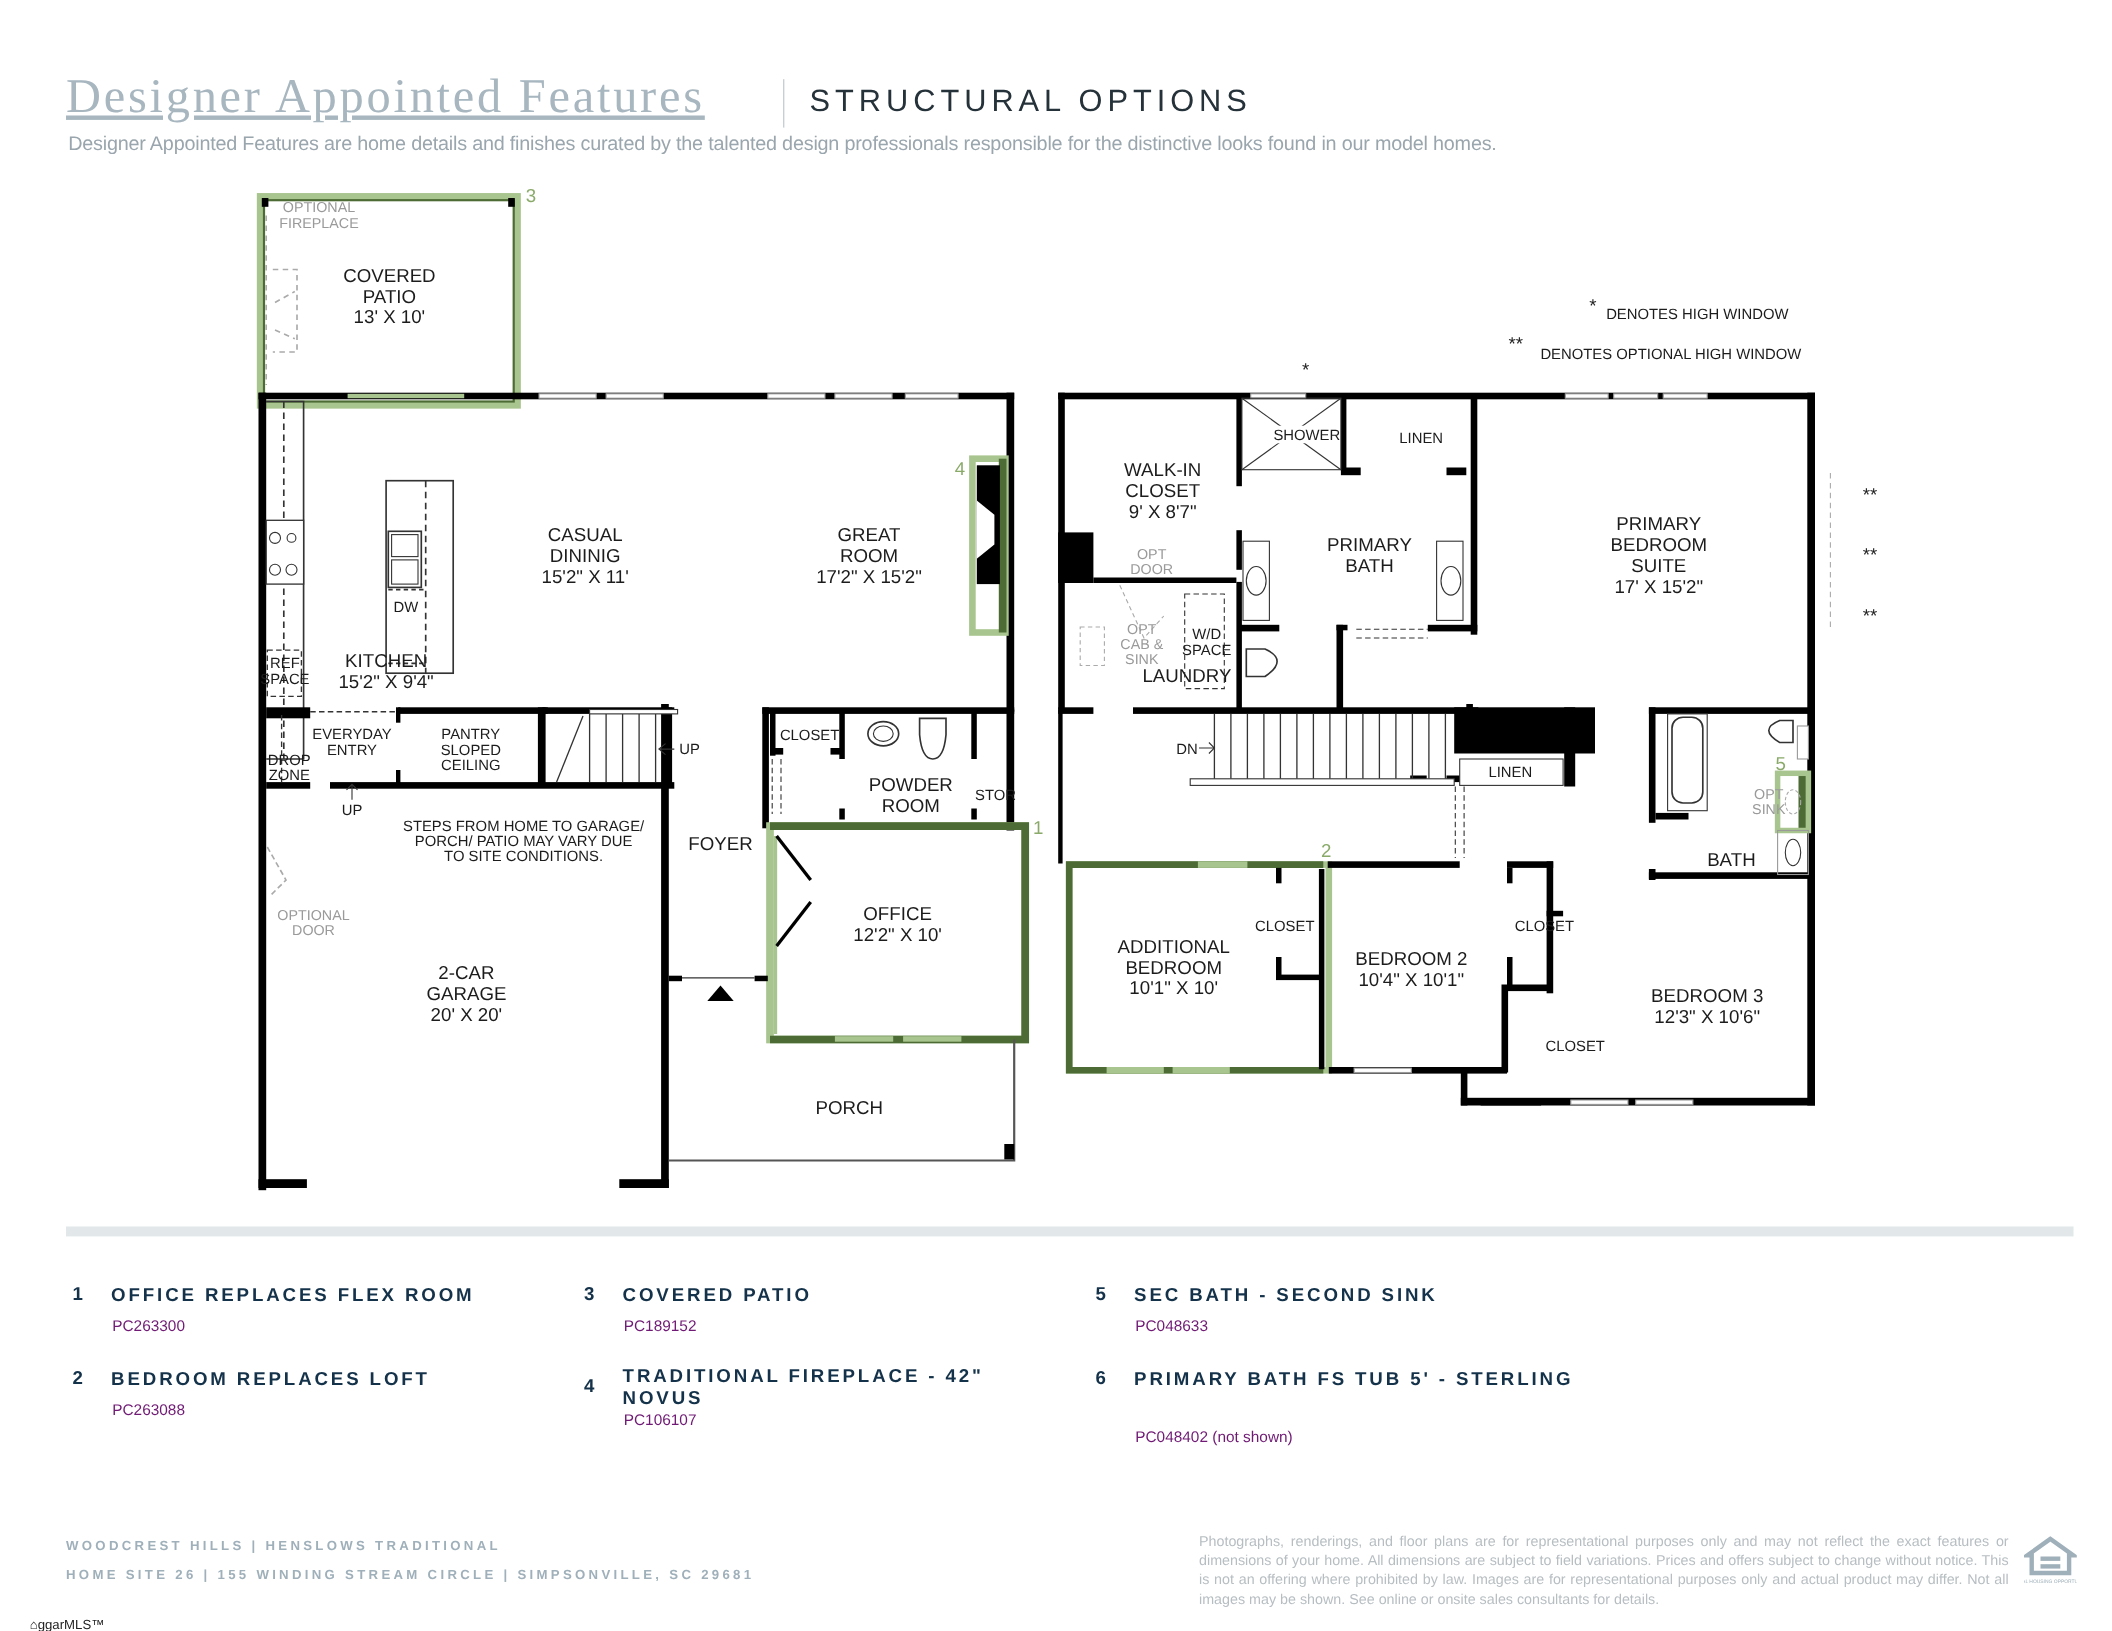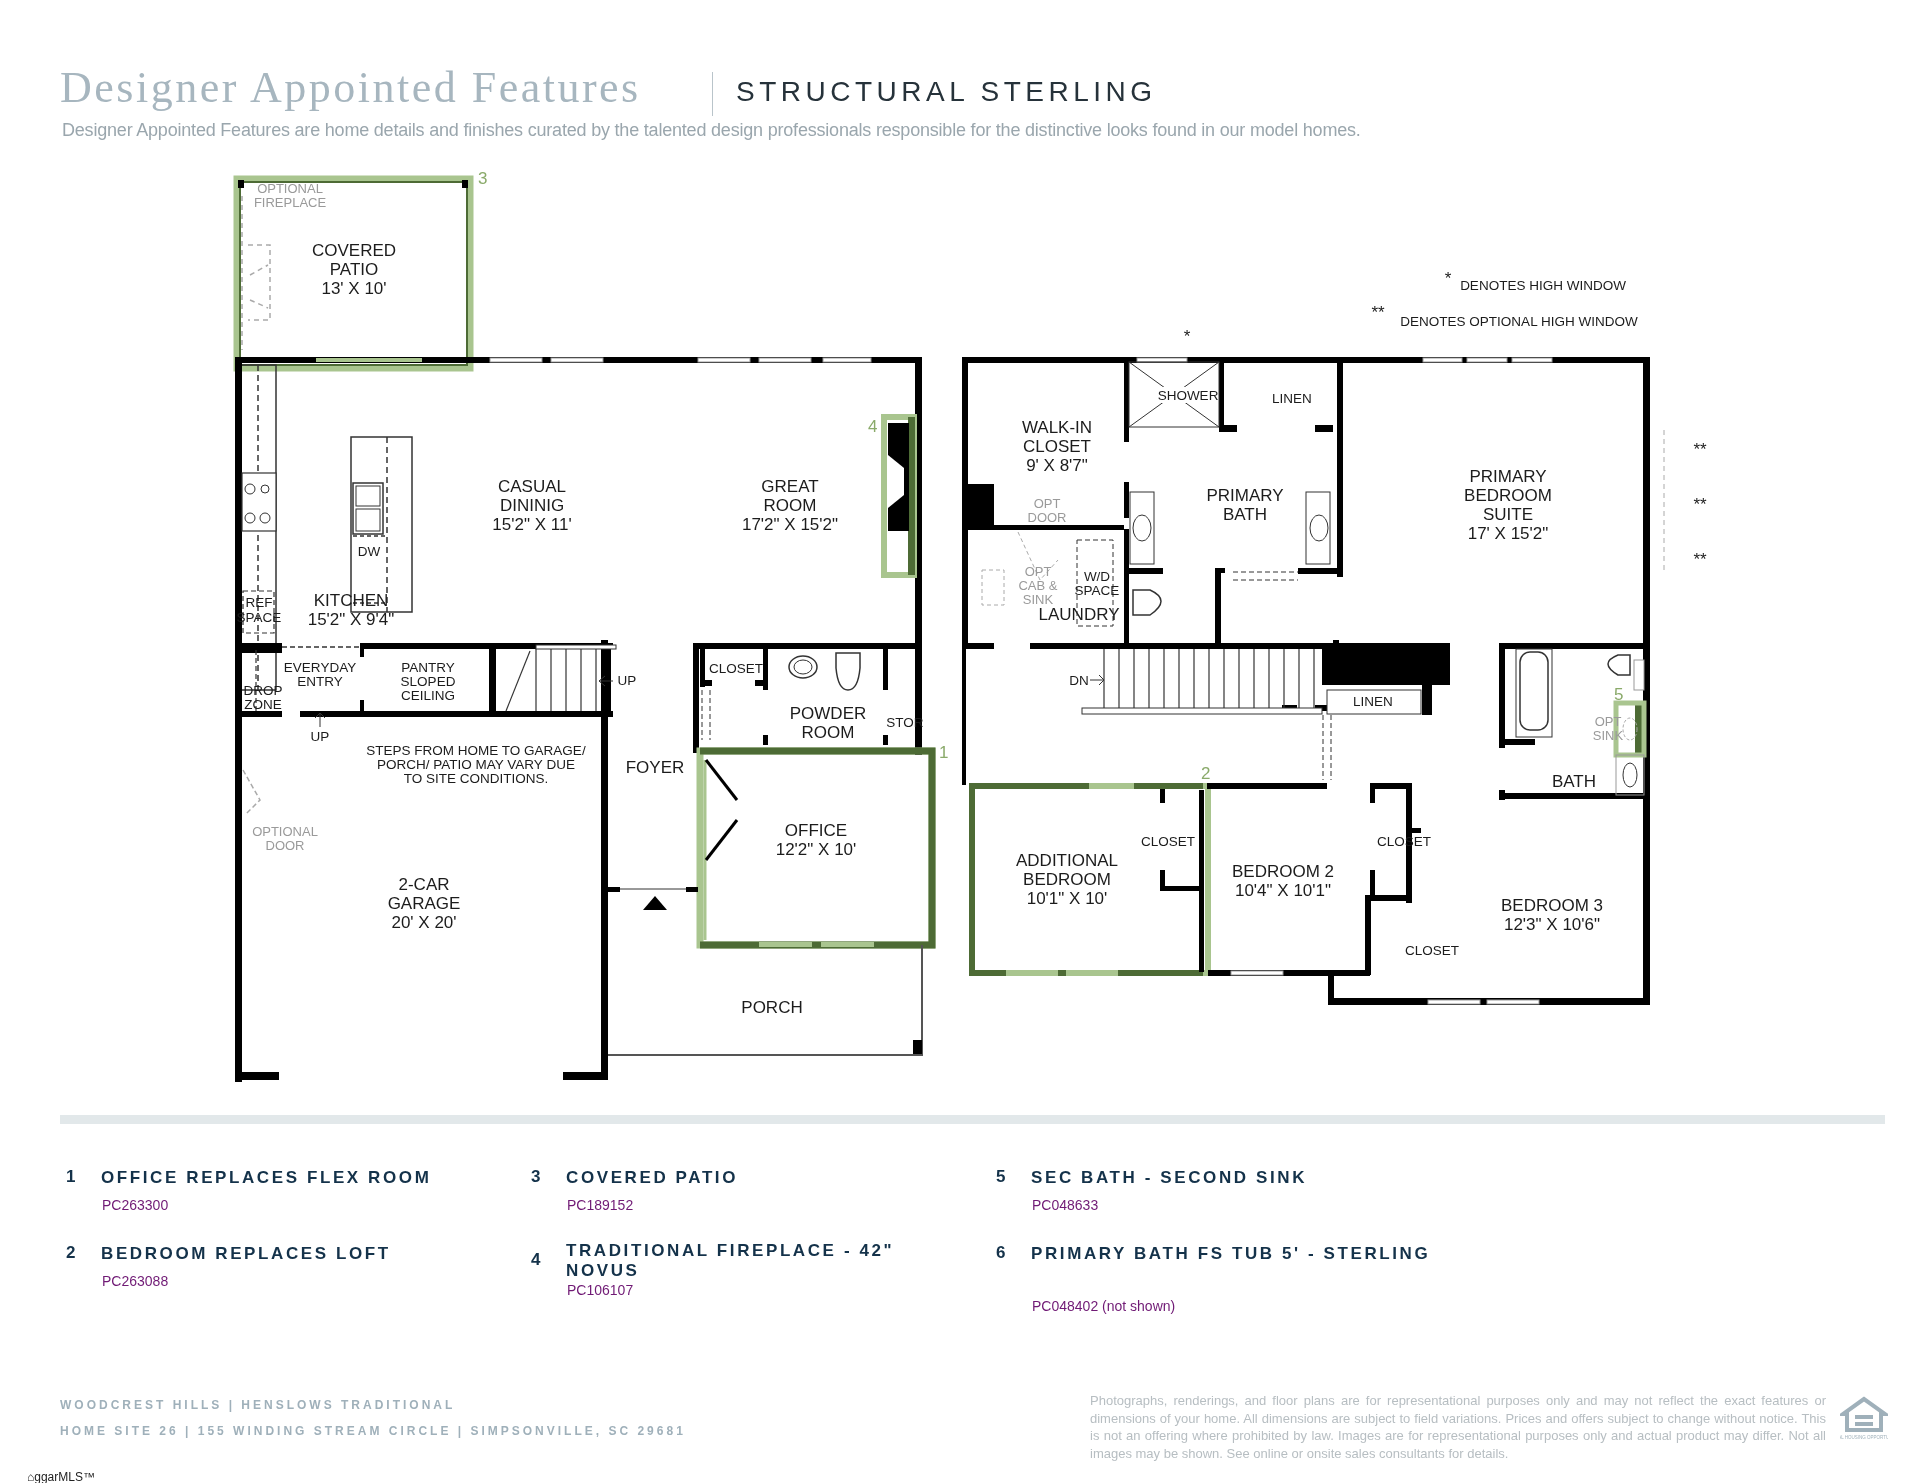--- a/index.html
+++ b/index.html
@@ -1,18 +1,18 @@
 <!DOCTYPE html>
 <html><head>
 <meta charset="utf-8">
 <style>
   html,body{margin:0;padding:0;background:#fff;}
   body{width:1920px;height:1483px;position:relative;overflow:hidden;font-family:"Liberation Sans",sans-serif;}
   .abs{position:absolute;}
-  .title-serif{font-family:"Liberation Serif","DejaVu Serif",serif;font-size:44px;color:#a7b6bf;letter-spacing:2.5px;left:60px;top:62px;white-space:nowrap;}
+  .title-serif{font-family:"Liberation Serif","DejaVu Serif",serif;font-size:44px;color:#a7b6bf;letter-spacing:2.5px;left:60px;top:62px;white-space:nowrap;text-decoration:underline;}
   .title-sep{left:712px;top:72px;width:1px;height:44px;background:#b9c4ca;}
   .title-sans{left:736px;top:76px;font-size:28px;letter-spacing:4.5px;color:#26323a;white-space:nowrap;}
   .subtitle{left:62px;top:120px;font-size:18px;color:#9aa6ad;white-space:nowrap;letter-spacing:-0.2px;}
   svg.plan{position:absolute;left:0;top:0;}
   .room{font-family:"Liberation Sans",sans-serif;fill:#1c1c1c;font-size:17px;text-anchor:middle;}
   .room-sm{font-family:"Liberation Sans",sans-serif;fill:#1c1c1c;font-size:13.5px;text-anchor:middle;}
   .room-gray{font-family:"Liberation Sans",sans-serif;fill:#9a9a9a;font-size:13px;text-anchor:middle;}
   .marker{font-family:"Liberation Sans",sans-serif;fill:#8aaa6a;font-size:17px;}
   .divider{left:60px;top:1115px;width:1825px;height:9px;background:#e2e8ea;}
   .opt{position:absolute;}
@@ -22,21 +22,21 @@
   .foot-line{font-weight:bold;font-size:12px;letter-spacing:3px;color:#9fb0ba;white-space:nowrap;}
   .disclaimer{left:1090px;top:1392px;width:736px;font-size:13px;line-height:17.5px;color:#b7bec2;text-align:justify;}
   .eho{left:1840px;top:1396px;width:48px;height:50px;}
   .mls{left:2px;top:1470px;font-size:12px;color:#222;white-space:nowrap;margin-left:25px;}
 </style>
 </head>
 <body>
 
 <div class="abs title-serif">Designer Appointed Features</div>
 <div class="abs title-sep"></div>
-<div class="abs title-sans">STRUCTURAL STERLING</div>
+<div class="abs title-sans">STRUCTURAL OPTIONS</div>
 <div class="abs subtitle">Designer Appointed Features are home details and finishes curated by the talented design professionals responsible for the distinctive looks found in our model homes.</div>
 
 <svg class="plan" width="1920" height="1100" viewBox="0 0 1920 1100">
 
   <g>
 
     <rect x="237" y="179" width="233" height="189" fill="none" stroke="#a9c58f" stroke-width="7"></rect>
     <rect x="240" y="182" width="227" height="183" fill="none" stroke="#4d6b35" stroke-width="2"></rect>
     <rect x="238" y="180" width="6" height="8" fill="#000"></rect>
       <rect x="462" y="180" width="6" height="8" fill="#000"></rect>

